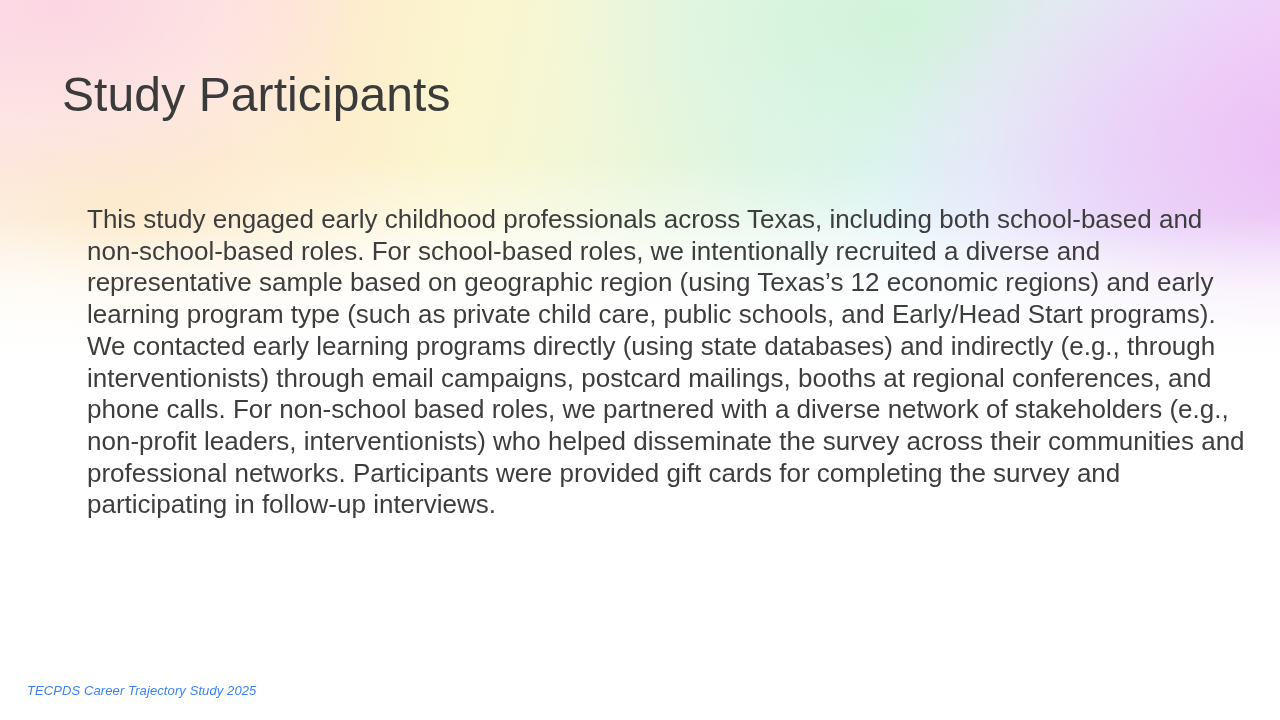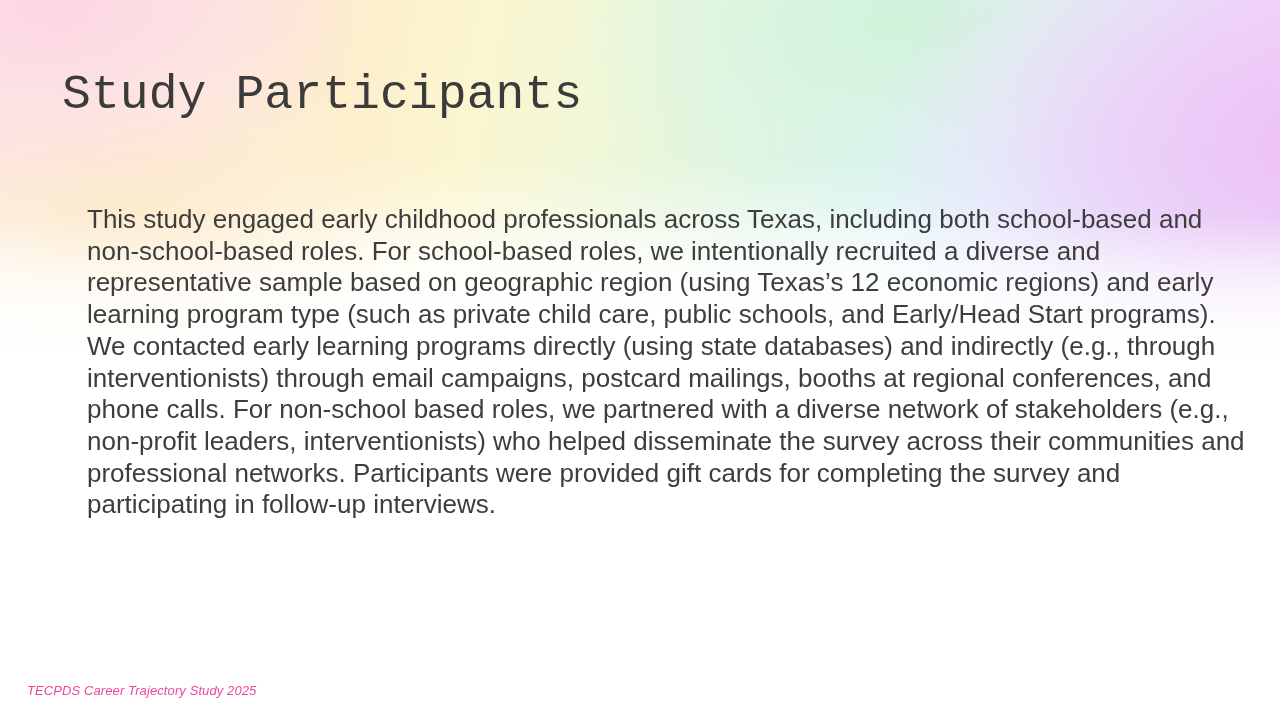--- a/index.html
+++ b/index.html
@@ -121,21 +121,20 @@
   #slide-title {
     position: absolute;
     left: 62px;
     top: 34px;
     font-size: 48px;
     font-weight: 300;
     letter-spacing: 0.1px;
     color: #3b3b3b;
     line-height: 1.22;
     white-space: nowrap;
-    font-family: Liberation Mono, monospace;
   }
 
   #body-paragraph {
     position: absolute;
     left: 63px;
     top: 178px;
     width: 1158px;
     font-size: 26px;
     font-weight: 400;
     line-height: 31.7px;
@@ -144,21 +143,21 @@
     margin-left: 24px;
   }
 
   #footer-note {
     position: absolute;
     left: 27px;
     top: 683px;
     font-size: 13px;
     font-style: italic;
     font-weight: 400;
-    color: #ec4899;
+    color: #3b82f6;
     letter-spacing: 0.1px;
     white-space: nowrap;
     text-align: right;
   }
 </style>
 </head>
 <body>
 
 <div id="slide">
 

